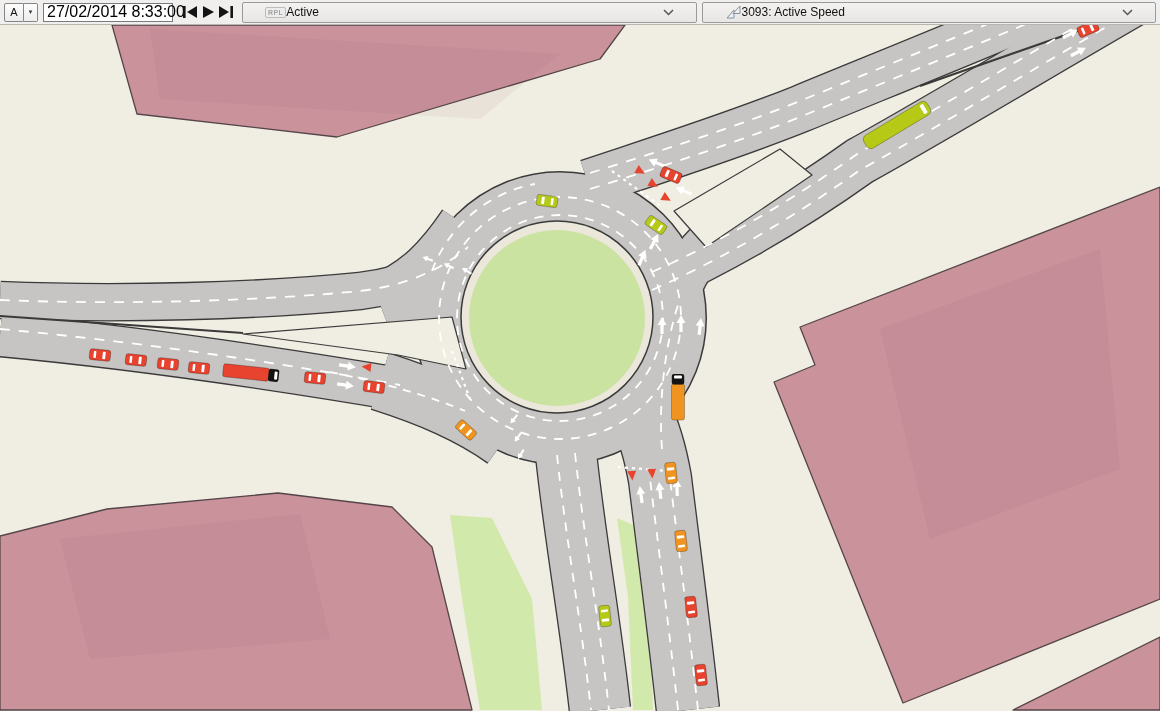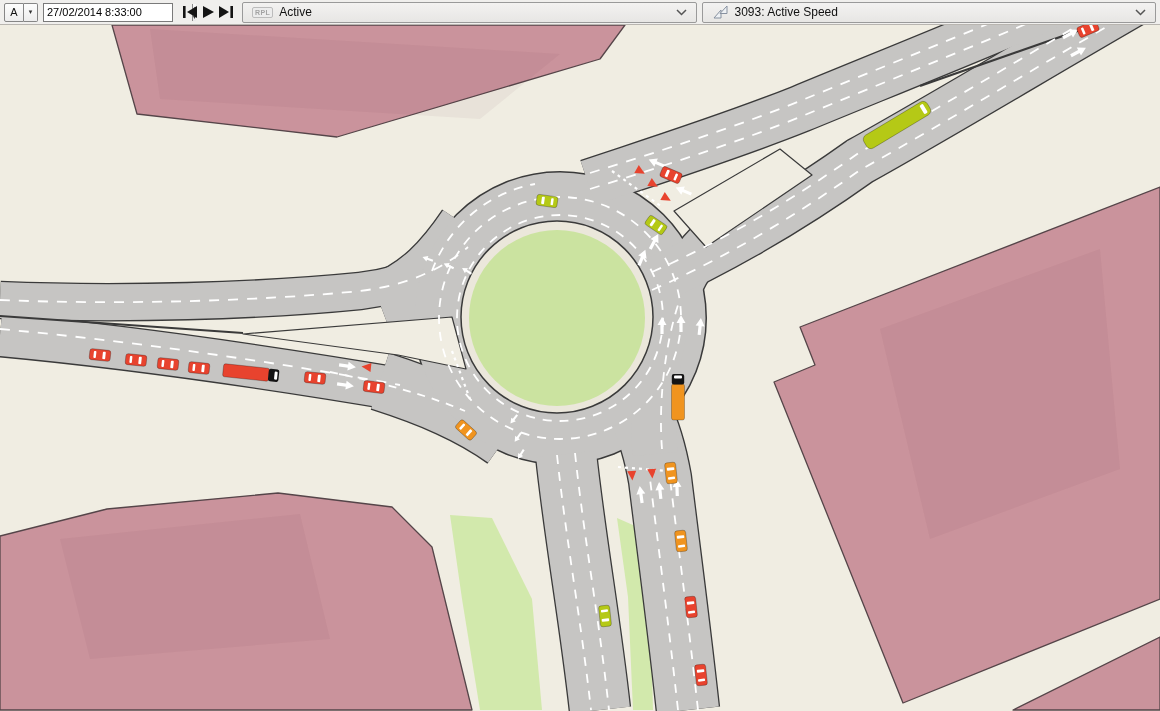--- a/index.html
+++ b/index.html
@@ -3,27 +3,27 @@
 <meta charset="utf-8">
 <style>
   html,body{margin:0;padding:0;background:#d8d8d8;}
   #app{width:1160px;height:711px;position:relative;font-family:"Liberation Sans","DejaVu Sans",sans-serif;overflow:hidden;background:#f0ede2;}
   
   #toolbar{height:25px;background:#f0efed;border-bottom:1px solid #b8b5b0;display:flex;align-items:center;padding:0 4px;gap:5px;box-sizing:border-box;}
   .tbtn{height:19px;border:1px solid #868686;background:linear-gradient(#fdfdfd,#ededed);display:flex;align-items:center;justify-content:center;font-size:11px;color:#111;box-sizing:border-box;}
   #btn-a{width:20px;border-radius:2px 0 0 2px;}
   #btn-a-drop{width:14px;border-left:none;border-radius:0 2px 2px 0;font-size:7px;color:#333;}
   #datetime{width:130px;height:19px;border:1px solid #7a7a7a;background:#fff;display:flex;align-items:stretch;box-sizing:border-box;}
-  #datetime input{flex:1;border:none;outline:none;font-family:"Liberation Sans","DejaVu Sans",sans-serif;font-size:11px;padding:0 3px;color:#000;background:transparent;}
+  #datetime input{flex:1;border:none;outline:none;font-family:"Liberation Sans","DejaVu Sans",sans-serif;font-size:16px;padding:0 3px;color:#000;background:transparent;}
   #spinner{width:13px;display:flex;flex-direction:column;border-left:1px solid #8a8a8a;}
   #spinner div{flex:1;font-size:6px;line-height:8px;text-align:center;color:#333;background:linear-gradient(#fafafa,#e8e8e8);}
   #spinner div:first-child{border-bottom:1px solid #8a8a8a;}
   .pb{width:17px;height:16px;display:flex;align-items:center;justify-content:center;}
   #playback{display:flex;gap:1px;margin:0 3px;}
-  .combo{flex:1;height:21px;border:1px solid #9a9a9a;border-radius:2px;background:linear-gradient(#f3f2f1,#e7e6e4);display:flex;align-items:center;padding:0 9px;gap:6px;font-size:12px;color:#111;min-width:0;box-sizing:border-box;}
+  .combo{flex:1;height:21px;border:1px solid #9a9a9a;border-radius:2px;background:linear-gradient(#f3f2f1,#e7e6e4);display:flex;align-items:center;padding:0 22px;font-size:12px;color:#111;min-width:0;box-sizing:border-box;}
   .combo .chev{margin-left:auto;}
   .rpl{font-size:7px;font-weight:bold;letter-spacing:.4px;color:#a3a3a3;border:1px solid #bcbcbc;background:#ececec;border-radius:2px;padding:1px 2px;}
   
   #map{position:absolute;top:25px;left:0;width:1160px;height:686px;}
 </style>
 </head>
 <body>
 
 <div id="app">
 

